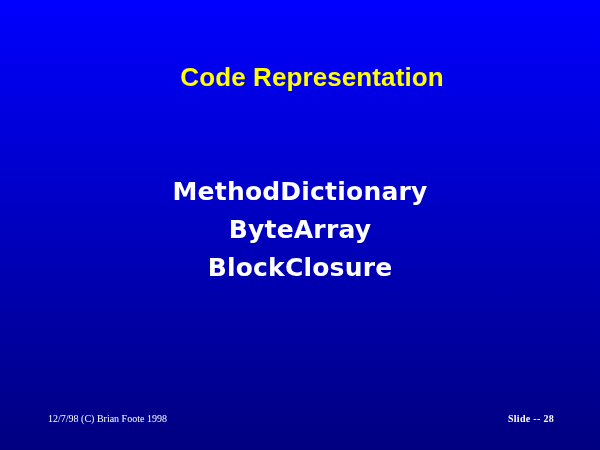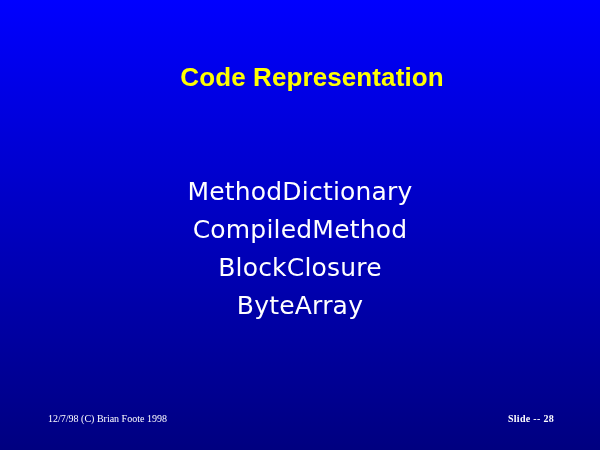--- a/index.html
+++ b/index.html
@@ -37,21 +37,21 @@
     position: absolute;
     top: 173px;
     left: 0;
     width: 600px;
     text-align: center;
   }
   .body-line {
     color: #ffffff;
     font-family: "DejaVu Sans", sans-serif;
     font-size: 25px;
-    font-weight: normal;
+    font-weight: bold;
     line-height: 38px;
     letter-spacing: 0.2px;
     white-space: nowrap;
   }
   #slide-footer {
     position: absolute;
     left: 0;
     top: 412px;
     width: 600px;
     height: 18px;
@@ -86,23 +86,22 @@
 </style>
 </head>
 <body>
 
 <div id="slide">
 
   <div id="slide-title">Code Representation</div>
 
   <div id="slide-body">
     <div class="body-line">MethodDictionary</div>
-    <div class="body-line">CompiledMethod</div>
+    <div class="body-line">ByteArray</div>
     <div class="body-line">BlockClosure</div>
-    <div class="body-line">ByteArray</div>
   </div>
 
   <div id="slide-footer">
     <div class="footer-item" id="footer-date">12/7/98 (C) Brian Foote 1998</div>
     <div class="footer-item" id="footer-slide-number">Slide --  28</div>
   </div>
 
 </div>
 
 </body></html>

